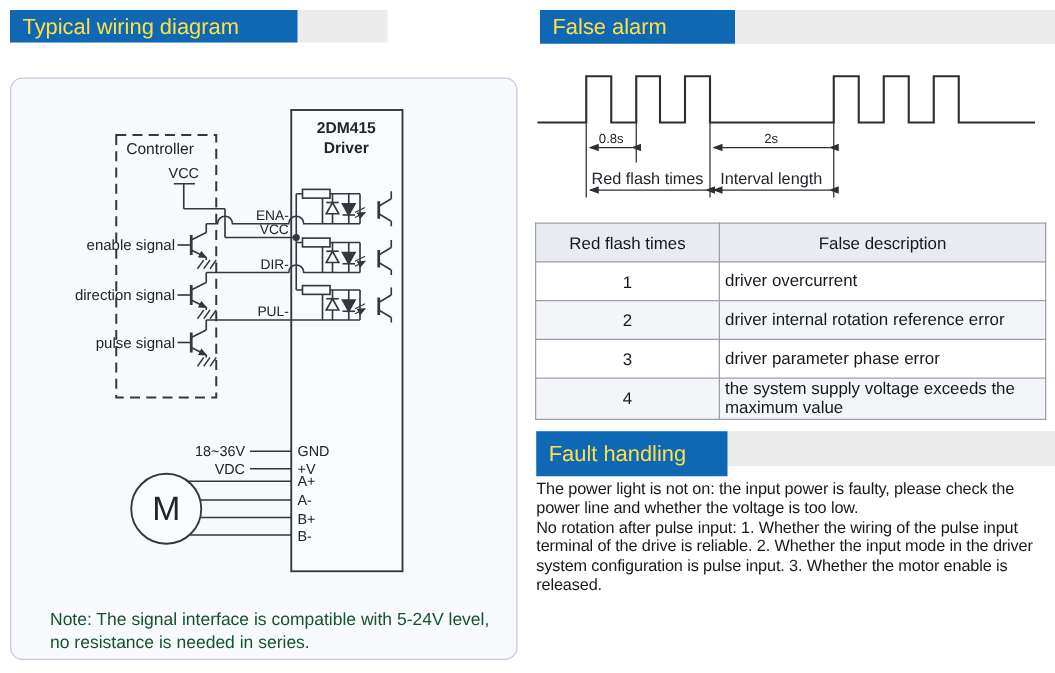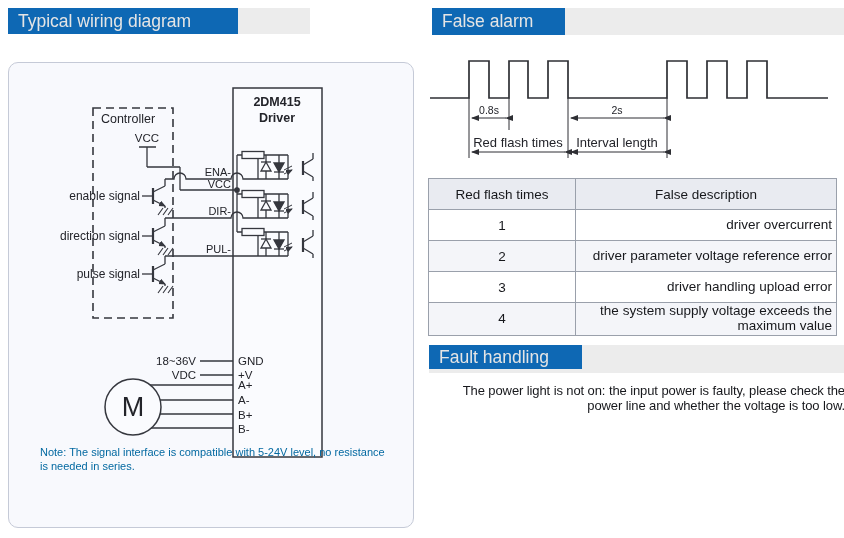--- a/index.html
+++ b/index.html
@@ -2,42 +2,42 @@
 <html><head>
 <meta charset="utf-8">
 <style>
   html,body{margin:0;padding:0;background:#ffffff;}
   body{width:844px;height:538px;position:relative;overflow:hidden;
        font-family:"Liberation Sans","DejaVu Sans",sans-serif;color:#1b1c20;}
   .abs{position:absolute;}
   
   .hdr-strip{position:absolute;background:#ececec;}
   .hdr-blue{position:absolute;background:#0e68b4;display:flex;align-items:center;}
-  .hdr-blue span{color:#e5e5e5;font-size:17.5px;padding-left:10px;white-space:nowrap;}
+  .hdr-blue span{color:#fde047;font-size:17.5px;padding-left:10px;white-space:nowrap;}
   
   .panel{position:absolute;left:8px;top:62px;width:404px;height:464px;
          background:#f8f9fd;border:1.5px solid #c5cad7;border-radius:10px;}
-  .note{position:absolute;left:40px;top:446px;width:354px;font-size:11px;
-        line-height:1.25;color:#0369a1;}
+  .note{position:absolute;left:40px;top:487px;width:354px;font-size:14px;
+        line-height:1.25;color:#14532d;}
   
   svg{position:absolute;overflow:visible;}
   svg text{font-family:"Liberation Sans","DejaVu Sans",sans-serif;fill:#23242a;}
   
   .alarm-table{position:absolute;left:428px;top:178px;width:409px;
                border-collapse:collapse;table-layout:fixed;font-size:13.5px;color:#17181c;}
   .alarm-table th,.alarm-table td{border:1px solid #9aa0ab;}
   .alarm-table th{background:#e9ebf1;font-weight:normal;height:28px;text-align:center;}
   .alarm-table td{height:28px;}
   .alarm-table td.c1{text-align:center;width:147px;}
-  .alarm-table td.c2{text-align:right;padding:1px 4px;line-height:1.1;}
+  .alarm-table td.c2{text-align:left;padding:1px 4px;line-height:1.1;}
   .alarm-table tr.alt td{background:#f4f5f9;}
   
   .fault-text{position:absolute;left:429px;top:383px;width:416px;font-size:13px;
               line-height:1.19;color:#17181c;letter-spacing:-0.1px;}
-  .fault-text div{margin:0;text-align:right;}
+  .fault-text div{margin:0;}
 </style>
 </head>
 <body>
 
 <div class="hdr-strip" style="left:8px;top:8px;width:302px;height:26px;"></div>
 <div class="hdr-blue" style="left:8px;top:8px;width:230px;height:26px;">
   <span>Typical wiring diagram</span>
 </div>
 
 <div class="panel"></div>
@@ -151,21 +151,21 @@
   <text x="238" y="389" font-size="11.5">A+</text>
   <text x="238" y="404" font-size="11.5">A-</text>
   <text x="238" y="419" font-size="11.5">B+</text>
   <text x="238" y="433" font-size="11.5">B-</text>
   <text x="133" y="416" font-size="27" text-anchor="middle">M</text>
 </svg>
 
 <div class="note">Note: The signal interface is compatible with 5-24V level, no resistance is needed in series.</div>
 
 <div class="hdr-strip" style="left:432px;top:8px;width:412px;height:27px;"></div>
-<div class="hdr-blue" style="left:432px;top:8px;width:133px;height:27px;">
+<div class="hdr-blue" style="left:432px;top:8px;width:156px;height:27px;">
   <span>False alarm</span>
 </div>
 
 <svg class="abs" style="left:422px;top:50px;" width="422" height="118" viewBox="422 50 422 118">
   <defs>
     <marker id="ah2" markerWidth="9" markerHeight="8" refX="7" refY="3" orient="auto" markerUnits="userSpaceOnUse">
       <path d="M0,0 L8,3 L0,6 z" fill="#2e2f34"></path>
     </marker>
   </defs>
   <path d="M430,98 H469 V61 H489 V98 H509 V61 H528 V98 H548 V61 H568 V98 H667 V61 H687 V98 H707 V61 H727 V98 H747 V61 H767 V98 H828" fill="none" stroke="#2e2f34" stroke-width="1.7"></path>
@@ -194,33 +194,34 @@
       <tr>
     <th>Red flash times</th>
     <th>False description</th>
   </tr>
   <tr>
     <td class="c1">1</td>
     <td class="c2">driver overcurrent</td>
   </tr>
   <tr class="alt">
     <td class="c1">2</td>
-    <td class="c2">driver parameter voltage reference error</td>
+    <td class="c2">driver internal rotation reference error</td>
   </tr>
   <tr>
     <td class="c1">3</td>
-    <td class="c2">driver handling upload error</td>
+    <td class="c2">driver parameter phase error</td>
   </tr>
   <tr class="alt">
     <td class="c1">4</td>
     <td class="c2">the system supply voltage exceeds the maximum value</td>
   </tr>
 </tbody>
   </table>
 
 <div class="hdr-strip" style="left:429px;top:345px;width:415px;height:28px;"></div>
-<div class="hdr-blue" style="left:429px;top:345px;width:153px;height:24px;">
+<div class="hdr-blue" style="left:429px;top:345px;width:153px;height:36px;">
   <span>Fault handling</span>
 </div>
 
 <div class="fault-text">
   <div>The power light is not on: the input power is faulty, please check the power line and whether the voltage is too low.</div>
+  <div>No rotation after pulse input: 1. Whether the wiring of the pulse input terminal of the drive is reliable. 2. Whether the input mode in the driver system configuration is pulse input. 3. Whether the motor enable is released.</div>
 </div>
 
 </body></html>

